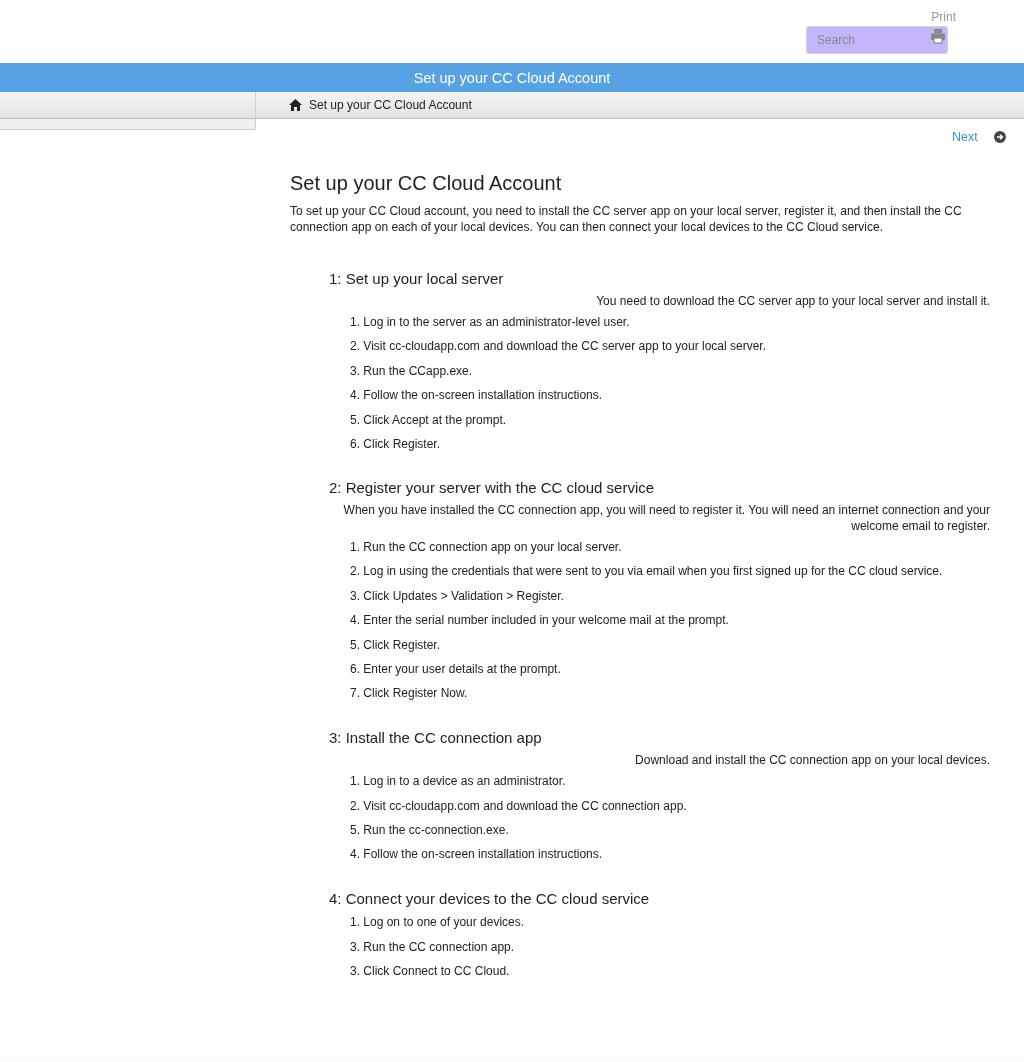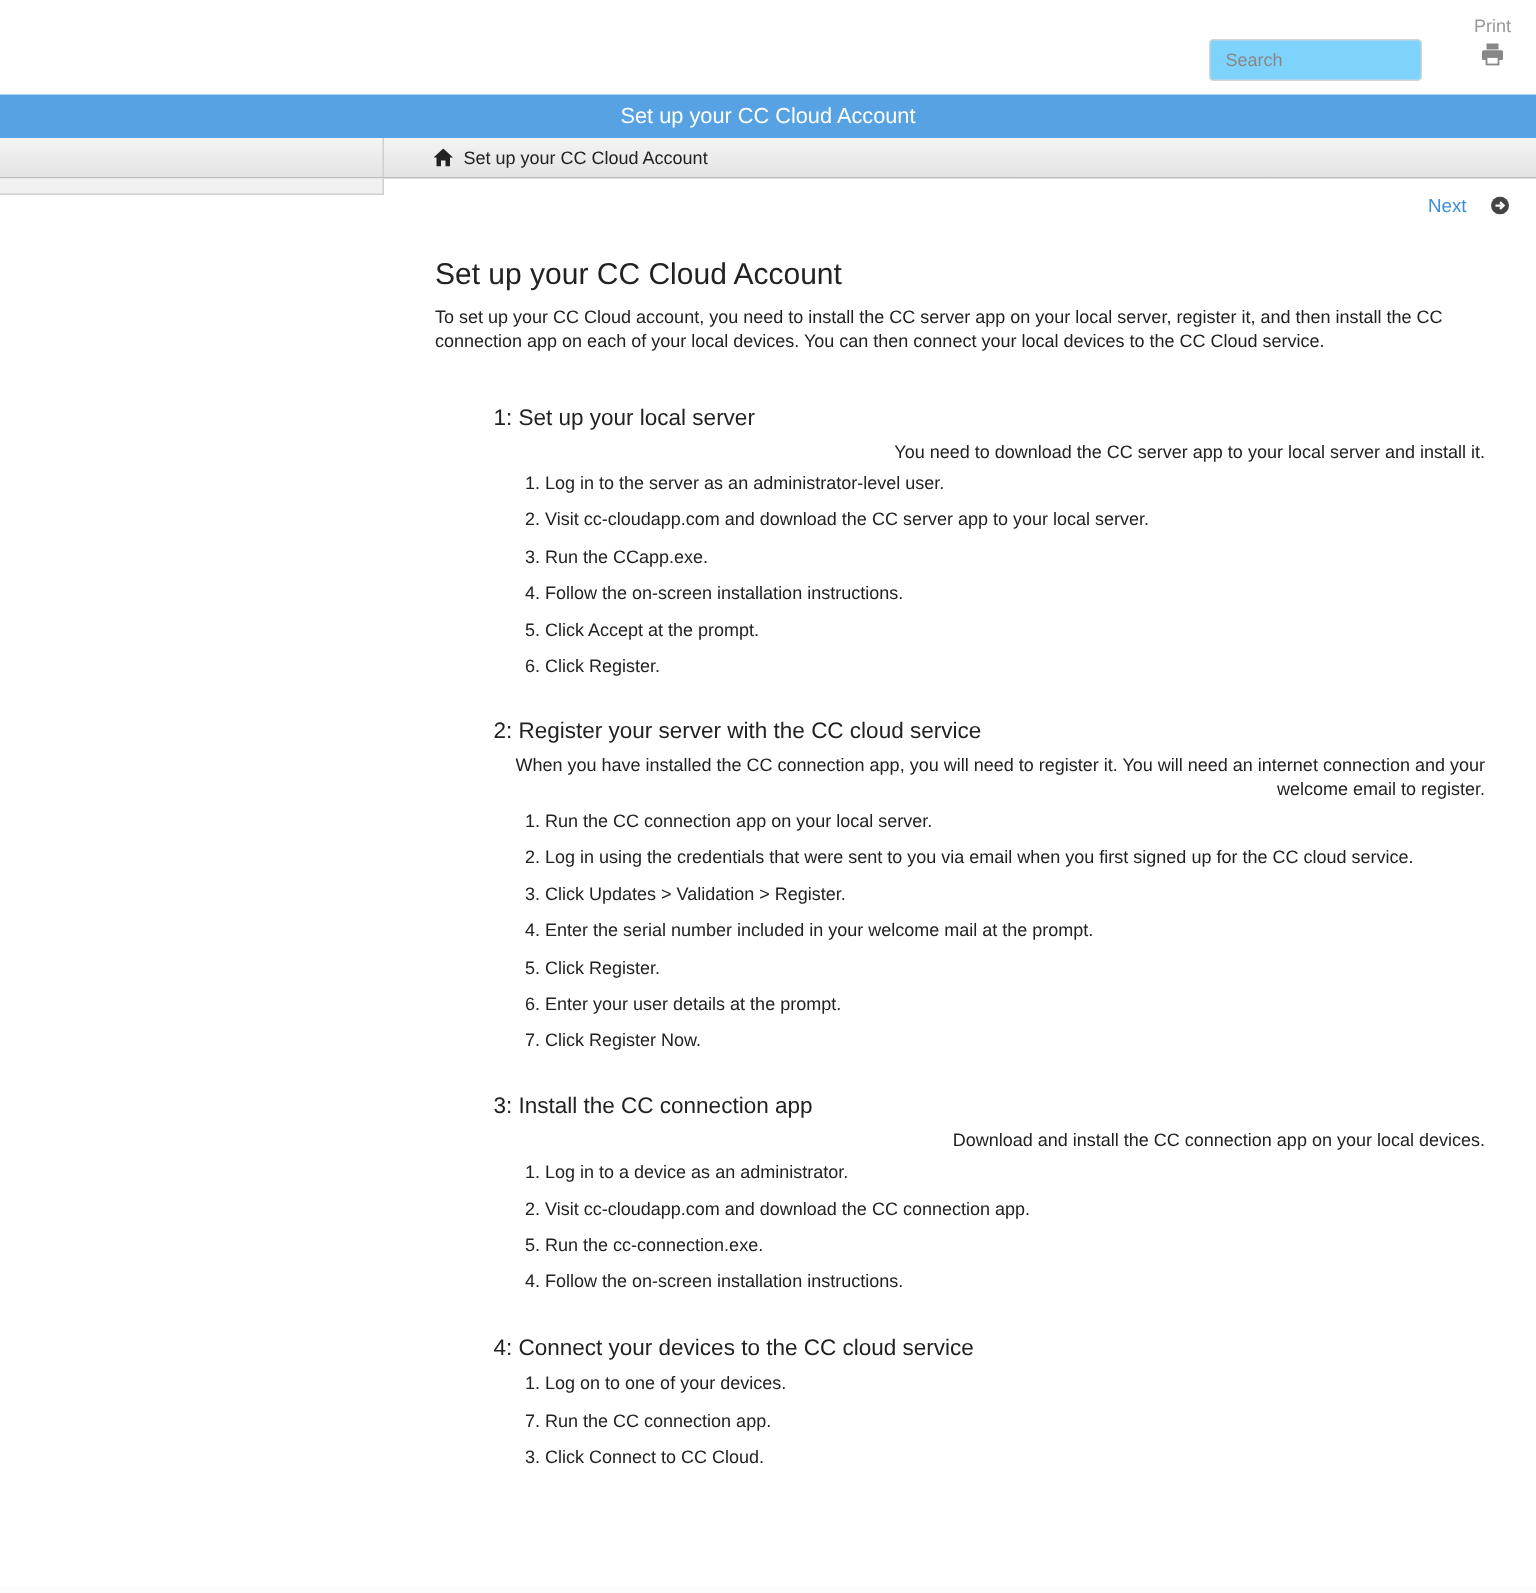--- a/index.html
+++ b/index.html
@@ -2,26 +2,26 @@
 <html><head>
   <meta charset="utf-8">
   <style>
     * { box-sizing: border-box; margin: 0; padding: 0; }
     html, body { width: 1024px; height: 1062px; background: #fff; overflow: hidden; }
     body { font-family: "Liberation Sans", sans-serif; color: #222; position: relative; }
 
     .topbar { position: absolute; left: 0; top: 0; width: 1024px; height: 63px; background: #fff; }
     .search-box {
       position: absolute; left: 806px; top: 26px; width: 142px; height: 28px;
-      border: 1px solid #d3d3d3; border-radius: 3px; background: #7dd3fc;
+      border: 1px solid #d3d3d3; border-radius: 3px; background: #c4b5fd;
       font-family: "Liberation Sans", sans-serif; font-size: 12px; color: #555;
       padding: 0 10px; outline: none;
     }
     .search-box::placeholder { color: #888; }
-    .print-wrap { position: absolute; left: 977px; top: 10px; width: 36px; text-align: center; cursor: pointer; }
+    .print-wrap { position: absolute; left: 920px; top: 10px; width: 36px; text-align: right; cursor: pointer; }
     .print-label { font-size: 12px; color: #999; display: block; }
     .print-icon { display: block; margin: 4px auto 0; width: 16px; height: 16px; }
 
     .title-bar {
       position: absolute; left: 0; top: 63px; width: 1024px; height: 29px;
       background: #57a2e3; color: #fff; text-align: center;
       font-size: 14.5px; line-height: 30px;
     }
     .crumb-bar {
       position: absolute; left: 0; top: 92px; width: 1024px; height: 27px;
@@ -134,19 +134,19 @@
       <li>2. Visit cc-cloudapp.com and download the CC connection app.</li>
       <li>5. Run the cc-connection.exe.</li>
       <li>4. Follow the on-screen installation instructions.</li>
     </ol>
   </div>
 
   <div class="section sec4">
     <h2>4: Connect your devices to the CC cloud service</h2>
     <ol class="steps">
       <li>1. Log on to one of your devices.</li>
-      <li>7. Run the CC connection app.</li>
+      <li>3. Run the CC connection app.</li>
       <li>3. Click Connect to CC Cloud.</li>
     </ol>
   </div>
 </div>
 
 <div class="footer-strip"></div>
 
 </body></html>

